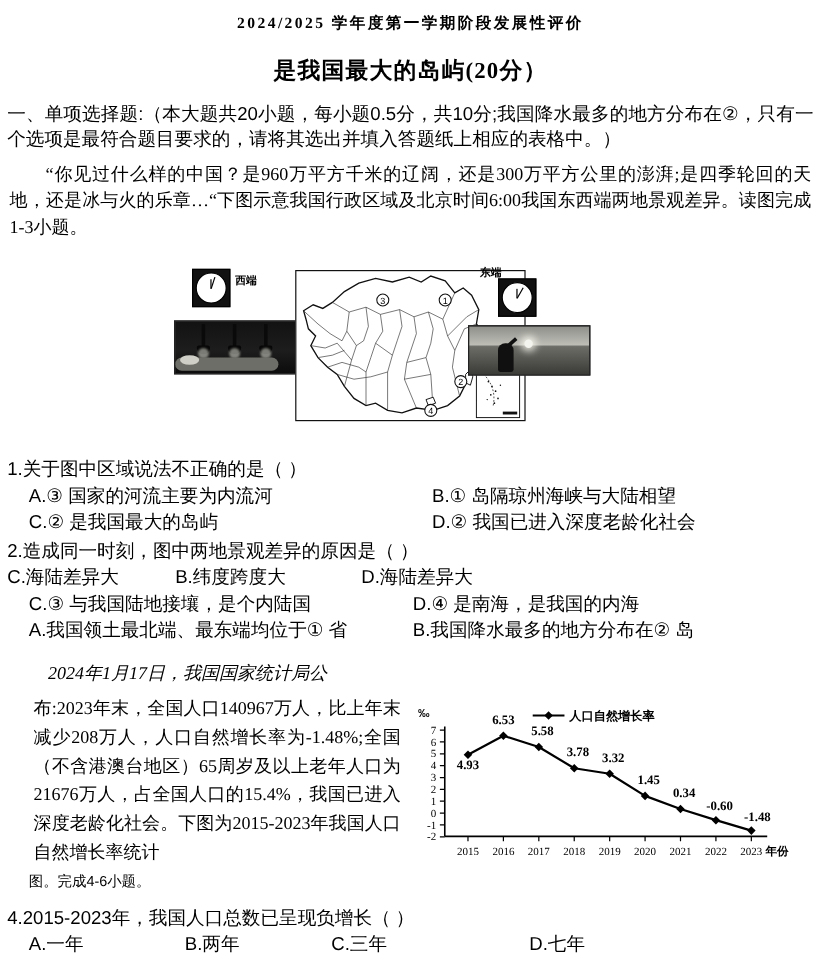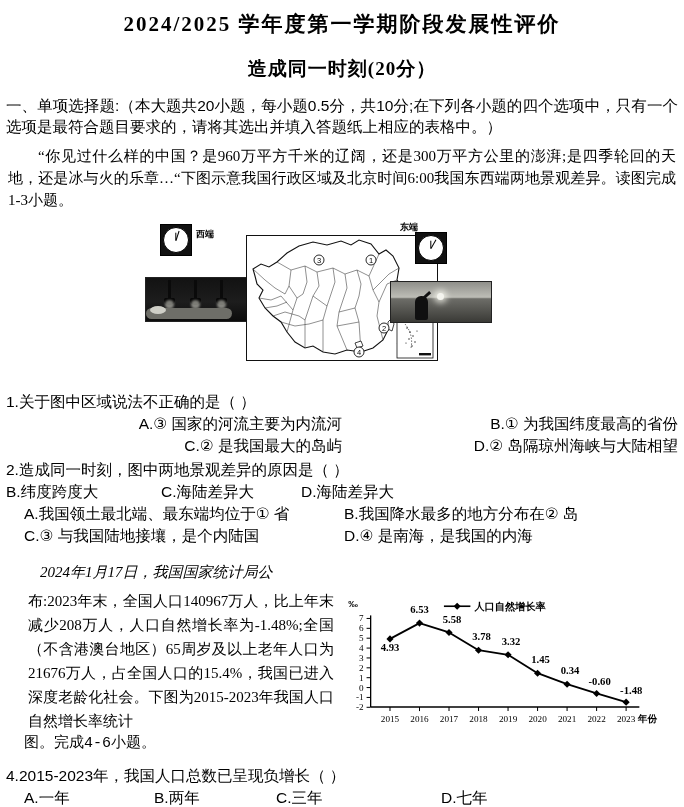--- a/index.html
+++ b/index.html
@@ -6,21 +6,21 @@
   html,body{margin:0;padding:0;background:#ffffff;}
   body{
     width:684px;height:807px;position:relative;overflow:hidden;
     font-family:"Liberation Serif","DejaVu Serif",serif;
     color:#000;
   }
   .page{position:relative;width:684px;height:807px;}
 
   
   .doc-title{
-    text-align:center;font-size:21px;font-weight:bold;letter-spacing:2px;
+    text-align:center;font-size:13px;font-weight:bold;letter-spacing:2px;
     margin:0;padding-top:10px;font-family:"Liberation Serif","DejaVu Serif",serif;
   }
   .doc-subtitle{
     text-align:center;font-size:19px;font-weight:bold;letter-spacing:1px;
     margin:0;padding-top:18px;
   }
 
   
   .section-head{
     font-size:15.5px;line-height:21px;margin:13px 6px 0 6px;text-align:justify;
@@ -89,52 +89,52 @@
   
   .q{
     font-size:15.5px;line-height:22px;margin:0 6px;
     font-family:"Liberation Sans","DejaVu Sans",sans-serif;
     white-space:nowrap;
   }
   .q-stem{margin-top:2px;}
   .opts{display:flex;margin:0 6px;font-size:15.5px;line-height:22px;
         font-family:"Liberation Sans","DejaVu Sans",sans-serif;white-space:nowrap;}
   .opts .o{padding-left:18px;}
-  .opts2 .o{width:50%;text-align:right;}
+  .opts2 .o{width:50%;}
 
   
   .mat2-lead{
     font-size:15px;line-height:22px;margin:14px 8px 0 40px;
     font-family:"Liberation Serif","DejaVu Serif",serif;
     font-style:italic;
   }
   .mat2-wrap{display:flex;margin-top:6px;}
   .mat2-text{
     width:334px;font-size:15px;line-height:24px;padding-left:28px;box-sizing:border-box;
     text-align:justify;font-family:"Liberation Serif","DejaVu Serif",serif;
   }
   .chart-wrap{width:340px;position:relative;height:140px;margin-top:4px;}
   .chart-wrap svg{display:block;}
   .ch-tick{font-size:9px;font-family:"Liberation Serif","DejaVu Serif",serif;fill:#000;}
   .ch-val{font-size:10.5px;font-weight:bold;font-family:"Liberation Serif","DejaVu Serif",serif;fill:#000;}
   .ch-axis-lab{font-size:9.5px;font-weight:bold;font-family:"Liberation Sans","DejaVu Sans",sans-serif;fill:#000;}
   .ch-legend{font-size:10px;font-weight:bold;font-family:"Liberation Sans","DejaVu Sans",sans-serif;fill:#000;}
-  .tail-note{font-size:15px;line-height:22px;margin:0 8px 0 24px;
-             font-family:Liberation Mono, monospace;}
+  .tail-note{font-size:12px;line-height:22px;margin:0 8px 0 24px;
+             font-family:Liberation Sans, sans-serif;}
   .q-block{margin-top:10px;}
 </style>
 </head>
 <body>
 
 <div class="page">
 
   <h1 class="doc-title">2024/2025 学年度第一学期阶段发展性评价</h1>
-  <h2 class="doc-subtitle">造成同一时刻(20分）</h2>
-
-  <p class="section-head">一、单项选择题:（本大题共20小题，每小题0.5分，共10分;在下列各小题的四个选项中，只有一个选项是最符合题目要求的，请将其选出并填入答题纸上相应的表格中。）</p>
+  <h2 class="doc-subtitle">是我国最大的岛屿(20分）</h2>
+
+  <p class="section-head">一、单项选择题:（本大题共20小题，每小题0.5分，共10分;我国降水最多的地方分布在②，只有一个选项是最符合题目要求的，请将其选出并填入答题纸上相应的表格中。）</p>
 
   <p class="intro">“你见过什么样的中国？是960万平方千米的辽阔，还是300万平方公里的澎湃;是四季轮回的天地，还是冰与火的乐章…“下图示意我国行政区域及北京时间6:00我国东西端两地景观差异。读图完成1-3小题。</p>
 
   <div class="figure-1">
 
     <div class="photo photo-west">
       <div class="night">
         <div class="lamp" style="left:22px;"></div>
           <div class="lampshade" style="left:18px;top:20px;"></div>
           <div class="glow" style="left:19px;top:22px;"></div>
@@ -242,41 +242,41 @@
       <div class="hand" style="width:10px;height:1px;transform:rotate(-60deg);"></div>
     </div>
   </div>
   <div class="end-label label-east">东端</div>
 
   <div class="q-block">
 
     <div class="q q-stem">1.关于图中区域说法不正确的是（      ）</div>
     <div class="opts opts2">
       <div class="o">A.③ 国家的河流主要为内流河</div>
-      <div class="o">B.① 为我国纬度最高的省份</div>
+      <div class="o">B.① 岛隔琼州海峡与大陆相望</div>
     </div>
     <div class="opts opts2">
       <div class="o">C.② 是我国最大的岛屿</div>
-      <div class="o">D.② 岛隔琼州海峡与大陆相望</div>
+      <div class="o">D.② 我国已进入深度老龄化社会</div>
     </div>
 
     <div class="q q-stem">2.造成同一时刻，图中两地景观差异的原因是（      ）</div>
     <div class="opts">
+      <div class="o" style="padding-left:0;width:140px;">C.海陆差异大</div>
       <div class="o" style="padding-left:0;width:155px;">B.纬度跨度大</div>
-      <div class="o" style="padding-left:0;width:140px;">C.海陆差异大</div>
       <div class="o" style="padding-left:0;">D.海陆差异大</div>
     </div>
 
+    <div class="opts">
+      <div class="o" style="padding-left:18px;width:320px;">C.③ 与我国陆地接壤，是个内陆国</div>
+      <div class="o" style="padding-left:0;">D.④ 是南海，是我国的内海</div>
+    </div>
     <div class="opts">
       <div class="o" style="padding-left:18px;width:320px;">A.我国领土最北端、最东端均位于① 省</div>
       <div class="o" style="padding-left:0;">B.我国降水最多的地方分布在② 岛</div>
-    </div>
-    <div class="opts">
-      <div class="o" style="padding-left:18px;width:320px;">C.③ 与我国陆地接壤，是个内陆国</div>
-      <div class="o" style="padding-left:0;">D.④ 是南海，是我国的内海</div>
     </div>
   </div>
 
   <p class="mat2-lead">2024年1月17日，我国国家统计局公</p>
 
   <div class="mat2-wrap">
     <div class="mat2-text">布:2023年末，全国人口140967万人，比上年末减少208万人，人口自然增长率为-1.48%;全国（不含港澳台地区）65周岁及以上老年人口为21676万人，占全国人口的15.4%，我国已进入深度老龄化社会。下图为2015-2023年我国人口自然增长率统计</div>
 
     <div class="chart-wrap">
       <svg viewBox="0 0 334 140" xmlns="http://www.w3.org/2000/svg">

